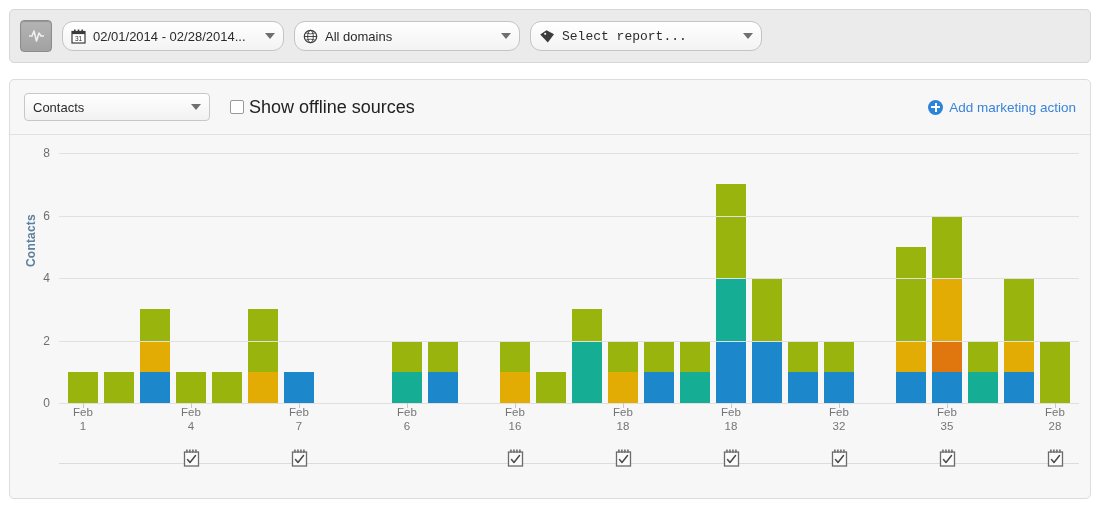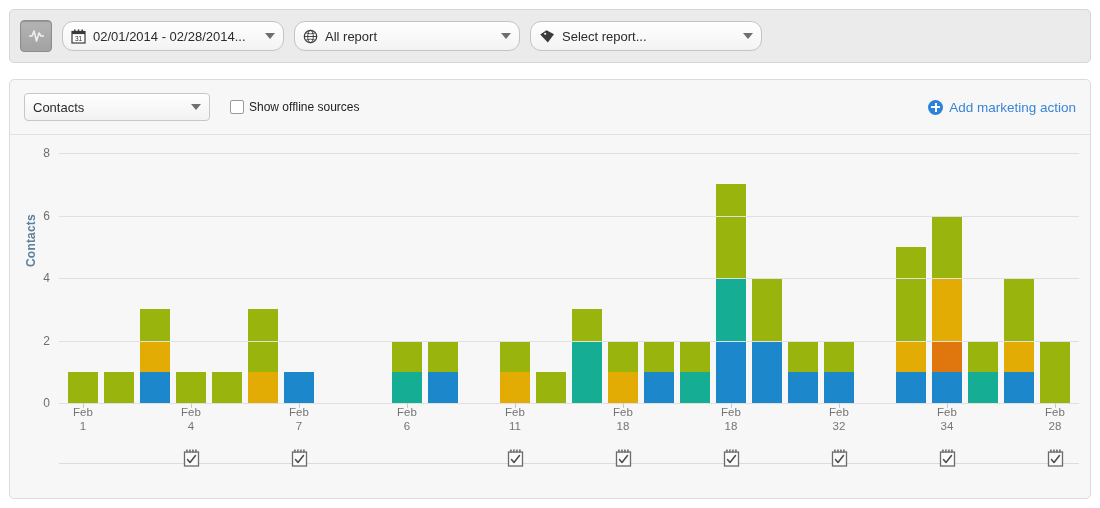--- a/index.html
+++ b/index.html
@@ -37,21 +37,21 @@
     border-radius: 11px;
     display: flex; align-items: center;
     padding: 0 8px;
     box-sizing: border-box;
     cursor: pointer;
     box-shadow: 0 1px 0 rgba(255,255,255,.8) inset;
     position: relative;
   }
   .dd-date  { width: 222px; }
   .dd-dom   { width: 226px; }
-  .dd-rep   { width: 232px; }
+  .dd-rep   { width: 232px; font-family: Liberation Mono, monospace; }
   .dd-label {
     font-size: 13px; color: #2b2b2b;
     margin-left: 7px; white-space: nowrap;
     overflow: hidden; text-overflow: ellipsis;
     flex: 1;
   }
   .caret {
     width: 0; height: 0;
     border-left: 5px solid transparent;
     border-right: 5px solid transparent;
@@ -87,21 +87,21 @@
   }
   .metric-select .dd-label { margin-left: 0; font-size: 13px; }
   .chk-group { display: flex; align-items: center; margin-left: 20px; gap: 16px; }
   .chk-item { display: flex; align-items: center; cursor: pointer; }
   .chk-box {
     width: 12px; height: 12px;
     border: 1px solid #9a9a9a;
     background: #fff; border-radius: 2px;
     margin-right: 5px; flex: none;
   }
-  .chk-label { font-size: 12px; color: #222; white-space: nowrap; }
+  .chk-label { font-size: 18px; color: #222; white-space: nowrap; }
   .add-action {
     margin-left: auto;
     display: flex; align-items: center;
     color: #3a84d8; font-size: 13.5px;
     cursor: pointer; white-space: nowrap;
   }
   .plus-circle {
     width: 15px; height: 15px; border-radius: 50%;
     background: #2c84d8; margin-right: 6px;
     position: relative; flex: none;
@@ -191,21 +191,21 @@
   </div>
 
   <div class="dropdown dd-dom">
     <svg width="15" height="15" viewBox="0 0 16 16">
       <circle cx="8" cy="8" r="6.6" fill="#fff" stroke="#3b3b3b" stroke-width="1.3"></circle>
       <ellipse cx="8" cy="8" rx="3" ry="6.6" fill="none" stroke="#3b3b3b" stroke-width="1"></ellipse>
       <line x1="1.4" y1="8" x2="14.6" y2="8" stroke="#3b3b3b" stroke-width="1"></line>
       <path d="M3 4.2 Q8 6.2 13 4.2" fill="none" stroke="#3b3b3b" stroke-width=".9"></path>
       <path d="M3 11.8 Q8 9.8 13 11.8" fill="none" stroke="#3b3b3b" stroke-width=".9"></path>
     </svg>
-    <span class="dd-label">All report</span>
+    <span class="dd-label">All domains</span>
     <span class="caret"></span>
   </div>
 
   <div class="dropdown dd-rep">
     <svg width="16" height="15" viewBox="0 0 16 15">
       <path d="M1.2 5.5 L7.5 1.2 L15 5.2 L8.8 13.4 Z" fill="#3b3b3b"></path>
       <circle cx="6.2" cy="4.8" r="1.1" fill="#f4f4f4"></circle>
     </svg>
     <span class="dd-label">Select report...</span>
     <span class="caret"></span>
@@ -348,29 +348,29 @@
         <div class="gridline" style="top: 0px;"></div>
         <div class="ytick" style="top: 0px;">8</div>
         <div class="xtick" style="left: 24px;"><span class="m">Feb</span><span class="d">1</span></div>
         <div class="tickmark" style="left: 24px;"></div>
         <div class="xtick" style="left: 132px;"><span class="m">Feb</span><span class="d">4</span></div>
         <div class="tickmark" style="left: 132px;"></div>
         <div class="xtick" style="left: 240px;"><span class="m">Feb</span><span class="d">7</span></div>
         <div class="tickmark" style="left: 240px;"></div>
         <div class="xtick" style="left: 348px;"><span class="m">Feb</span><span class="d">6</span></div>
         <div class="tickmark" style="left: 348px;"></div>
-        <div class="xtick" style="left: 456px;"><span class="m">Feb</span><span class="d">11</span></div>
+        <div class="xtick" style="left: 456px;"><span class="m">Feb</span><span class="d">16</span></div>
         <div class="tickmark" style="left: 456px;"></div>
         <div class="xtick" style="left: 564px;"><span class="m">Feb</span><span class="d">18</span></div>
         <div class="tickmark" style="left: 564px;"></div>
         <div class="xtick" style="left: 672px;"><span class="m">Feb</span><span class="d">18</span></div>
         <div class="tickmark" style="left: 672px;"></div>
         <div class="xtick" style="left: 780px;"><span class="m">Feb</span><span class="d">32</span></div>
         <div class="tickmark" style="left: 780px;"></div>
-        <div class="xtick" style="left: 888px;"><span class="m">Feb</span><span class="d">34</span></div>
+        <div class="xtick" style="left: 888px;"><span class="m">Feb</span><span class="d">35</span></div>
         <div class="tickmark" style="left: 888px;"></div>
         <div class="xtick" style="left: 996px;"><span class="m">Feb</span><span class="d">28</span></div>
         <div class="tickmark" style="left: 996px;"></div>
       </div>
     <div class="axisline"></div>
     <div id="calrow">
         <div class="cal-icon" style="left: 181px;"><svg width="17" height="19" viewBox="0 0 17 19">
             <rect x="1.5" y="4" width="14" height="14" fill="#fbfbfb" stroke="#6b6b6b" stroke-width="1.3"></rect>
             <rect x="3" y="1.5" width="1.8" height="3.4" fill="#7a7a7a"></rect>
             <rect x="6" y="1.5" width="1.8" height="3.4" fill="#7a7a7a"></rect>

